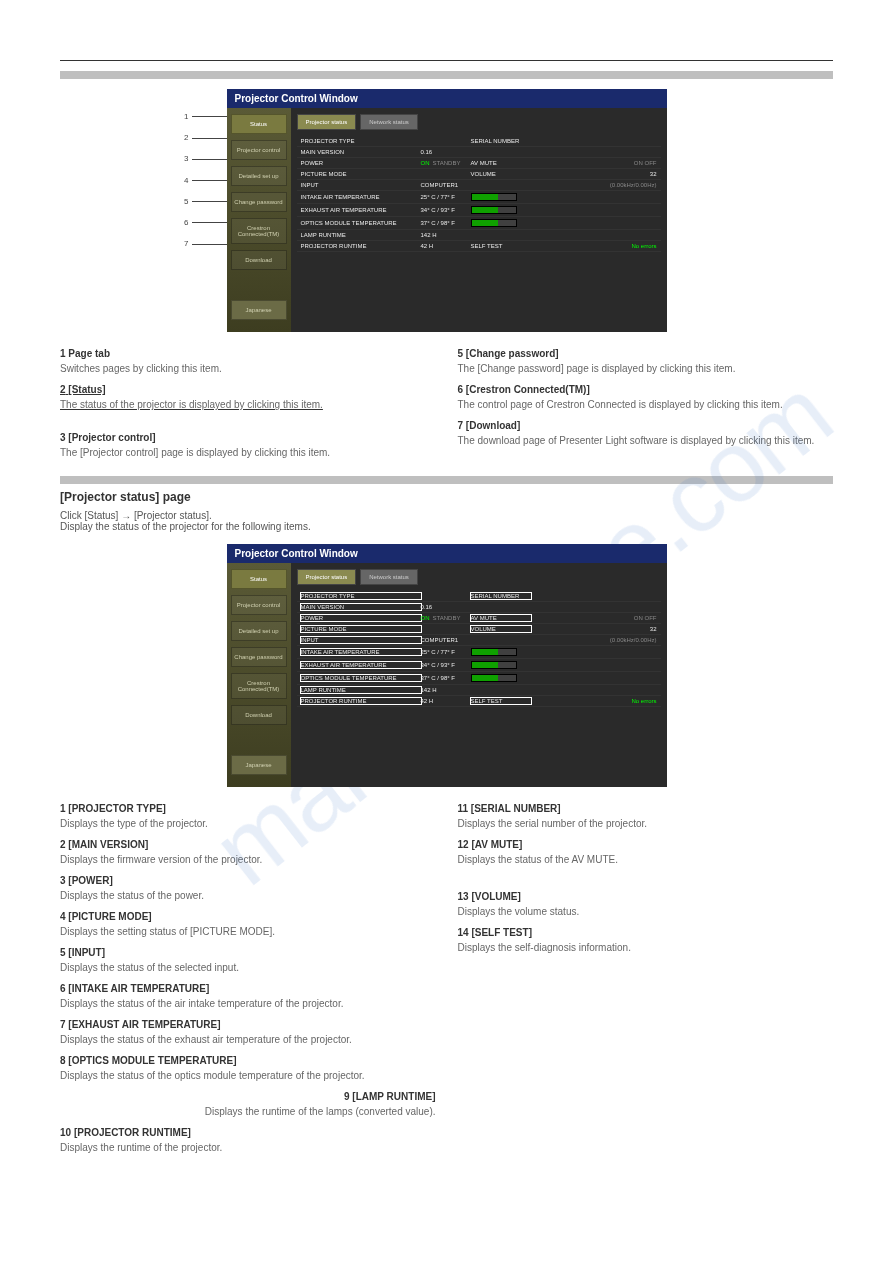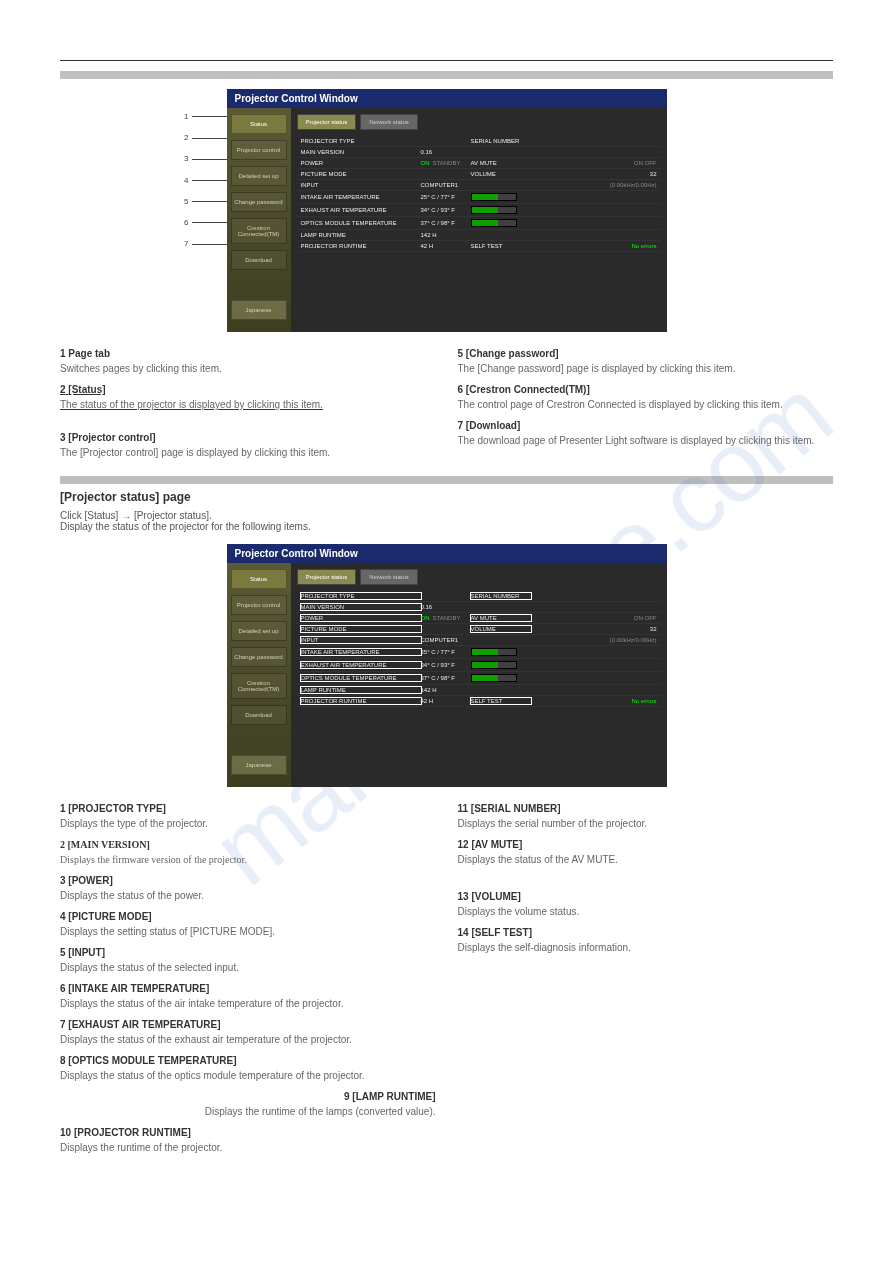--- a/index.html
+++ b/index.html
@@ -375,21 +375,21 @@
           </div>
         </div>
       </div>
     </div>
   </div>
 
   <div class="desc-block">
     <div class="two-col">
       <div class="col" id="desc2-left">
           <div style="margin-bottom: 6px;"><span class="num">1</span> <b>[PROJECTOR TYPE]</b><br><span style="color:#666">Displays the type of the projector.</span></div>
-          <div style="margin-bottom: 6px; font-family: Liberation Serif, serif;"><span class="num">2</span> <b>[MAIN VERSION]</b><br><span style="color:#666">Displays the firmware version of the projector.</span></div>
+          <div style="margin-bottom: 6px;"><span class="num">2</span> <b>[MAIN VERSION]</b><br><span style="color:#666">Displays the firmware version of the projector.</span></div>
           <div style="margin-bottom: 6px;"><span class="num">3</span> <b>[POWER]</b><br><span style="color:#666">Displays the status of the power.</span></div>
           <div style="margin-bottom: 6px;"><span class="num">4</span> <b>[PICTURE MODE]</b><br><span style="color:#666">Displays the setting status of [PICTURE MODE].</span></div>
           <div style="margin-bottom: 6px;"><span class="num">5</span> <b>[INPUT]</b><br><span style="color:#666">Displays the status of the selected input.</span></div>
           <div style="margin-bottom: 6px;"><span class="num">6</span> <b>[INTAKE AIR TEMPERATURE]</b><br><span style="color:#666">Displays the status of the air intake temperature of the projector.</span></div>
           <div style="margin-bottom: 6px;"><span class="num">7</span> <b>[EXHAUST AIR TEMPERATURE]</b><br><span style="color:#666">Displays the status of the exhaust air temperature of the projector.</span></div>
           <div style="margin-bottom: 6px;"><span class="num">8</span> <b>[OPTICS MODULE TEMPERATURE]</b><br><span style="color:#666">Displays the status of the optics module temperature of the projector.</span></div>
           <div style="margin-bottom: 6px; text-align: right;"><span class="num">9</span> <b>[LAMP RUNTIME]</b><br><span style="color:#666">Displays the runtime of the lamps (converted value).</span></div>
           <div style="margin-bottom: 6px;"><span class="num">10</span> <b>[PROJECTOR RUNTIME]</b><br><span style="color:#666">Displays the runtime of the projector.</span></div>
         </div>
       <div class="col" id="desc2-right">

